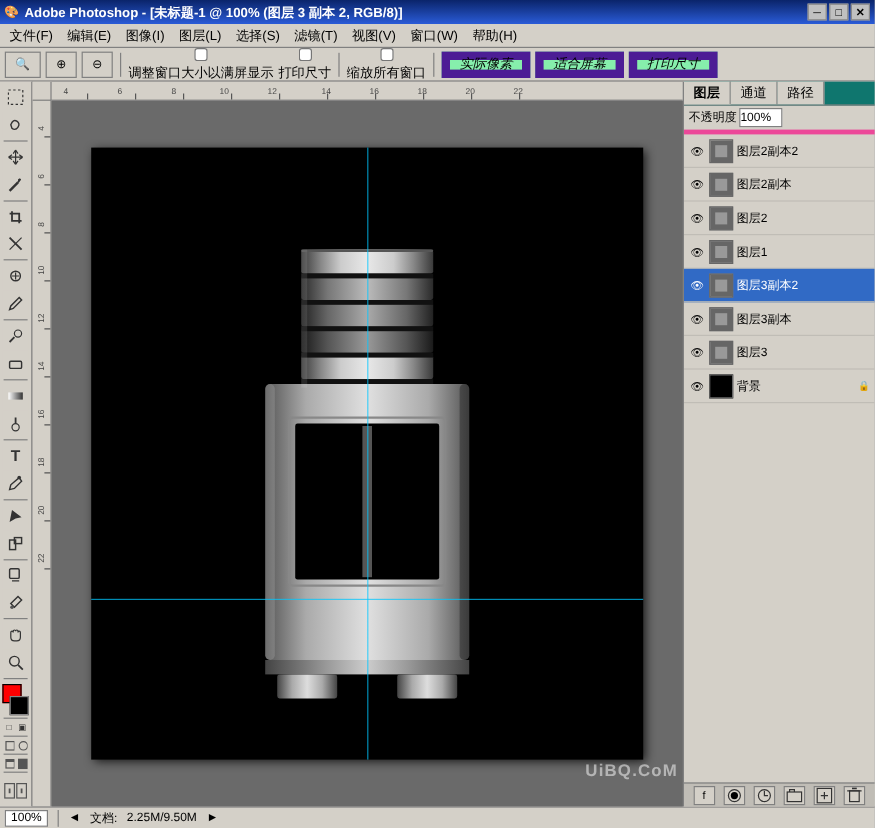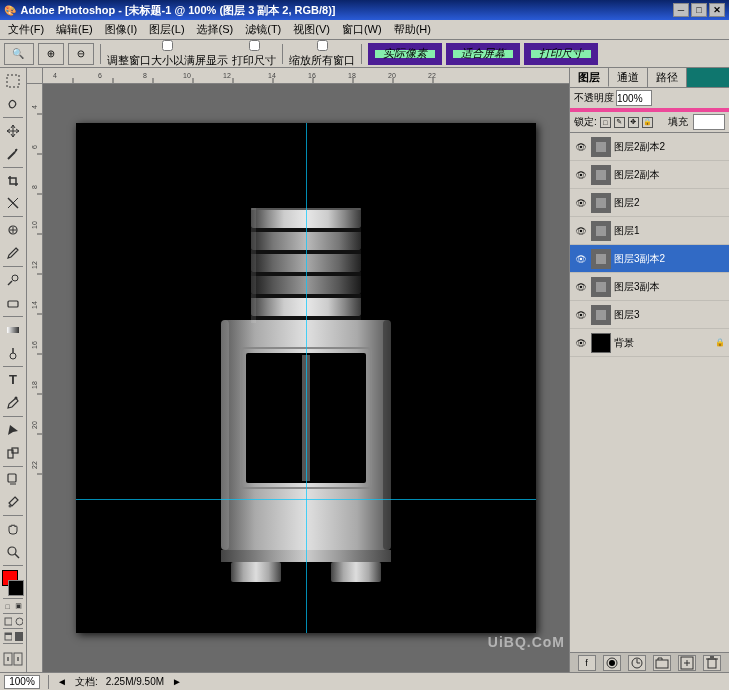--- a/index.html
+++ b/index.html
@@ -858,29 +858,20 @@
     <div id="panels-tabs">
       <div class="panel-tab active">图层</div>
       <div class="panel-tab">通道</div>
       <div class="panel-tab">路径</div>
     </div>
 
     <div id="layers-opacity">
       <span>不透明度</span>
       <input type="text" value="100%" style="width: 36px; height: 16px; font-size: 10px; border: 1px solid rgb(128, 128, 128);">
     </div>
-    <div id="layers-lock">
-      <span>锁定:</span>
-      <div class="lock-icon">□</div>
-      <div class="lock-icon">✎</div>
-      <div class="lock-icon">✥</div>
-      <div class="lock-icon">🔒</div>
-      <span style="margin-left:auto;font-size:10px;">填充</span>
-      <input type="text" value="" style="width: 32px; height: 16px; font-size: 10px; border: 1px solid rgb(128, 128, 128); margin-left: 2px;">
-    </div>
 
     <div id="layers-list">
 
       <div class="layer-item">
         <div class="layer-eye">👁</div>
         <div class="layer-thumb" style="background:linear-gradient(135deg,#888,#444);">
           <svg width="18" height="18">
               <rect x="0" y="0" width="18" height="18" fill="#666"></rect>
               <rect x="4" y="4" width="10" height="10" fill="#999"></rect>
             </svg>

